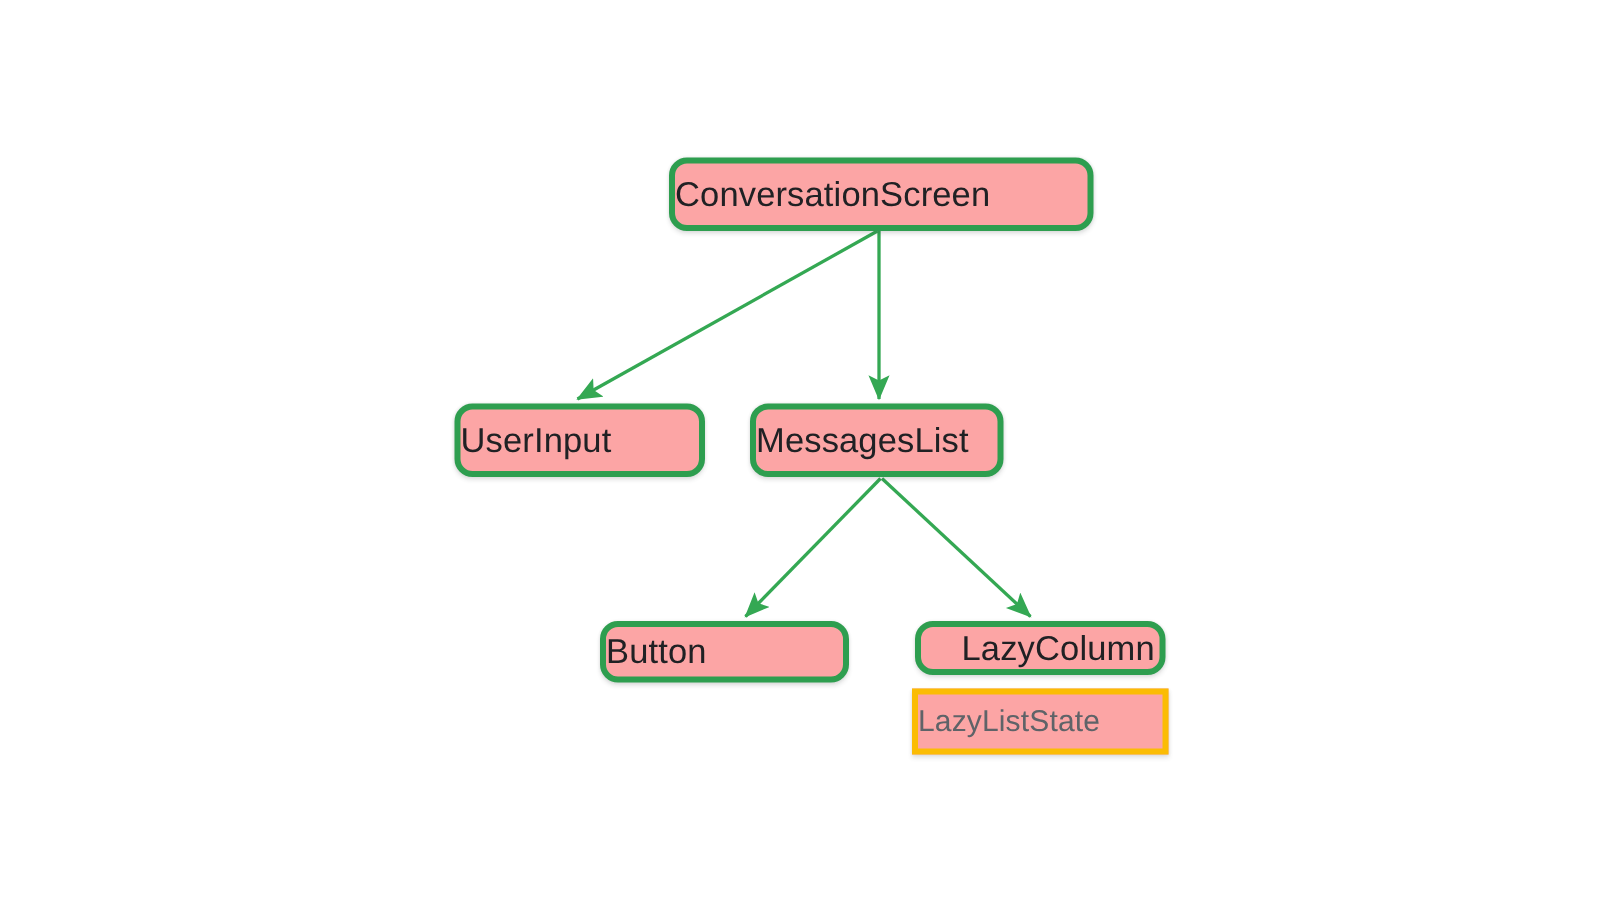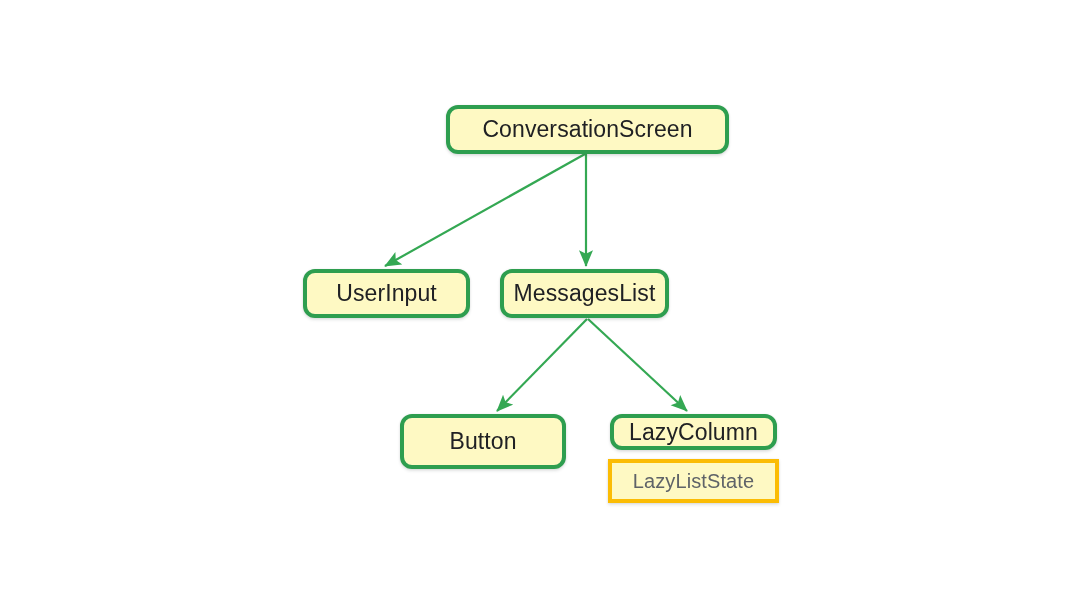--- a/index.html
+++ b/index.html
@@ -23,22 +23,22 @@
     top: 0;
     width: 1080px;
     height: 608px;
     pointer-events: none;
   }
   .node {
     position: absolute;
     box-sizing: border-box;
     display: flex;
     align-items: center;
-    justify-content: center;
-    background: #fef9c3;
+    justify-content: flex-start;
+    background: #fca5a5;
     border-radius: 12px;
     box-shadow: 0 2px 3px rgba(60,64,67,0.14), 0 0 2px rgba(60,64,67,0.10);
     white-space: nowrap;
   }
   .node.green {
     border: 4px solid #2E9E4F;
   }
   .node.amber {
     border: 4px solid #FBBC04;
     border-radius: 0;
@@ -51,22 +51,22 @@
   }
   .node.amber .node-label {
     font-size: 20px;
     color: #5F6368;
   }
 
   
   #node-conversationscreen { left: 446px; top: 105px; width: 283px; height: 49px; z-index: 4; }
   #node-userinput         { left: 303px; top: 269px; width: 167px; height: 49px; z-index: 4; }
   #node-messageslist      { left: 500px; top: 269px; width: 169px; height: 49px; z-index: 4; }
-  #node-button            { left: 400px; top: 414px; width: 166px; height: 55px; z-index: 4; }
-  #node-lazycolumn        { left: 610px; top: 414px; width: 167px; height: 36px; z-index: 3; }
+  #node-button            { left: 400px; top: 414px; width: 166px; height: 41px; z-index: 4; }
+  #node-lazycolumn        { left: 610px; top: 414px; width: 167px; height: 36px; z-index: 3; padding-left: 27px; }
   #node-lazyliststate     { left: 608px; top: 459px; width: 171px; height: 44px; z-index: 5; }
 </style>
 </head>
 <body>
 
 <div id="canvas">
 
   <svg id="edges" viewBox="0 0 1080 608" width="1080" height="608" xmlns="http://www.w3.org/2000/svg">
     <defs>
       <marker id="arrowhead" markerWidth="9" markerHeight="9" refX="7.2" refY="3.2" orient="auto" markerUnits="strokeWidth">

